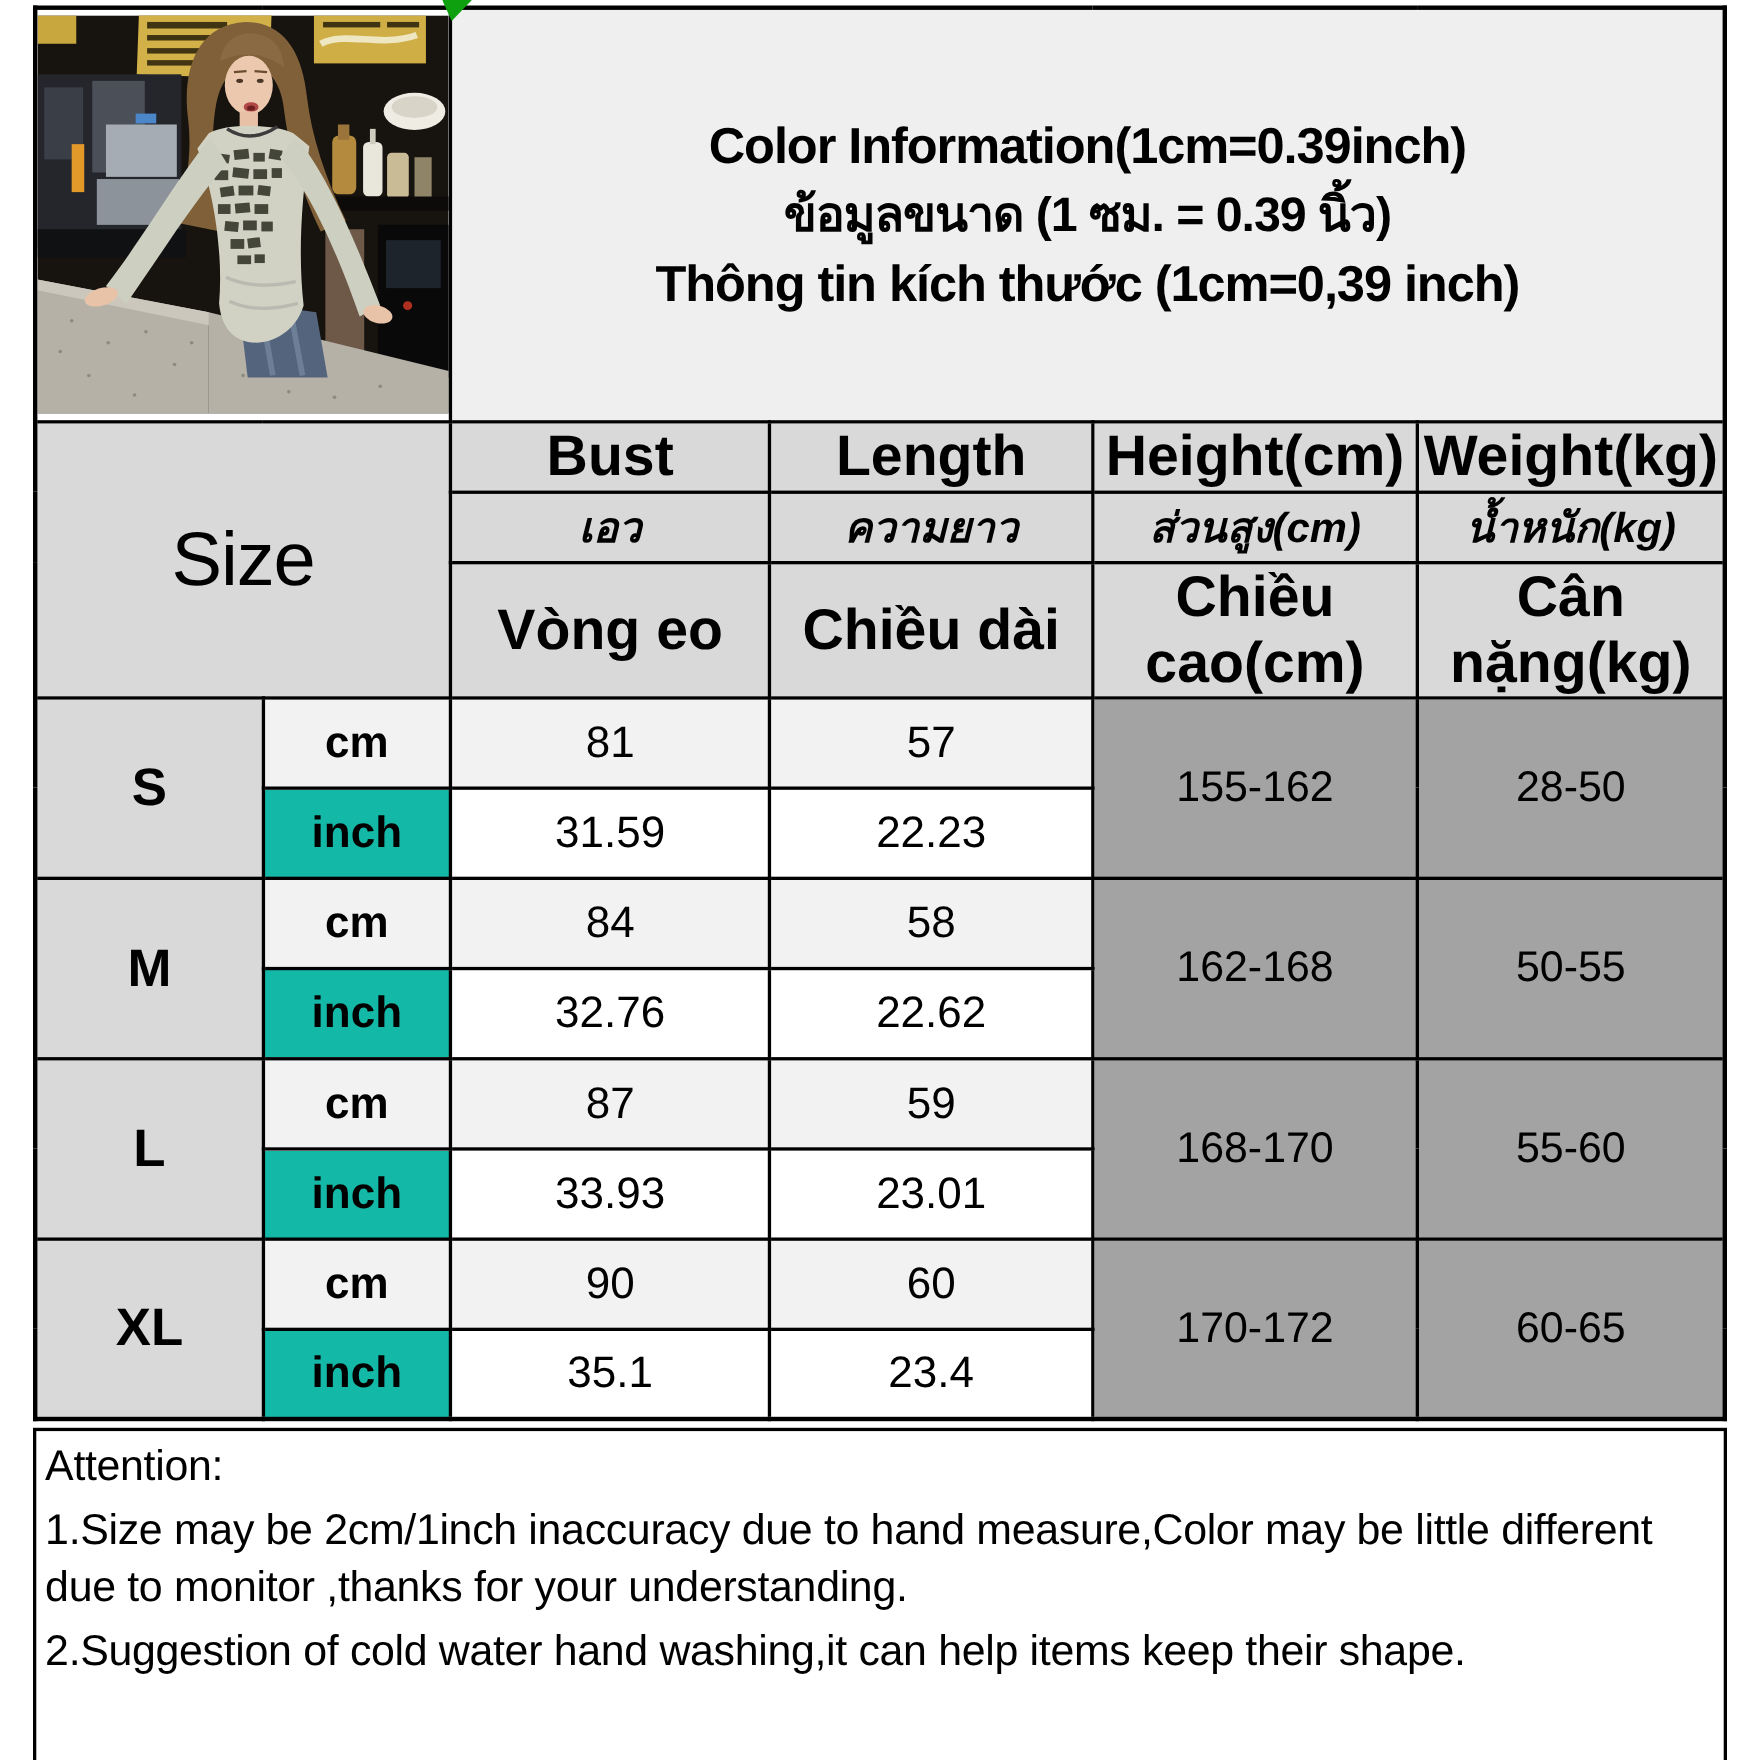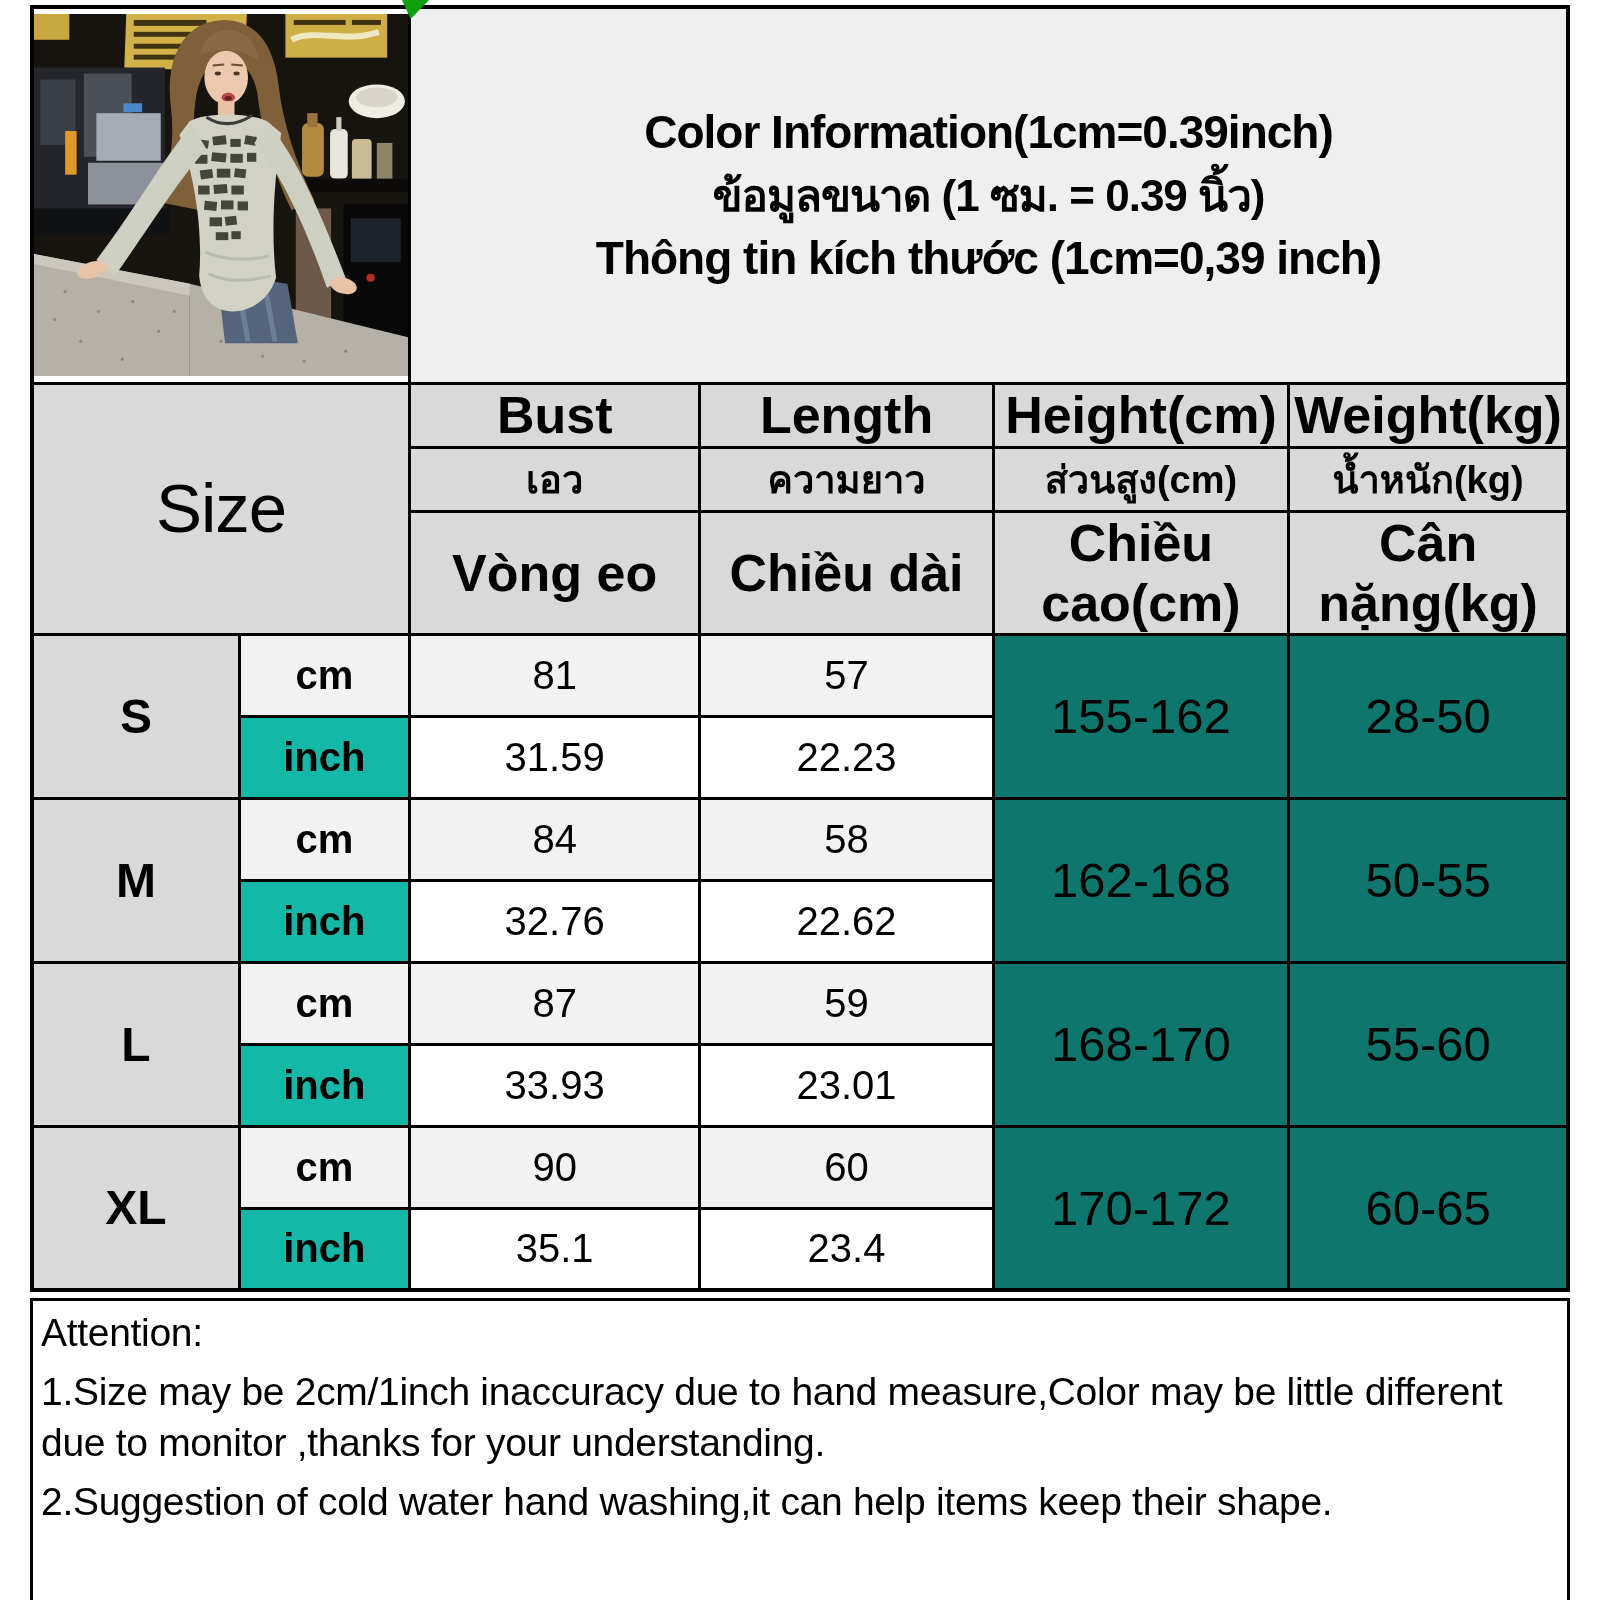--- a/index.html
+++ b/index.html
@@ -24,28 +24,28 @@
   tr.r-data{height:82px;}
 
   td.photo-cell{background:#fff;padding:7px;}
   td.photo-cell svg{display:block;width:100%;height:362px;}
 
   td.title-cell{background:#efefef;}
   .title-line{font-weight:bold;font-size:46px;line-height:63px;letter-spacing:-1px;}
   .title-line.th{font-size:44px;}
 
   td.grey-head{background:#d9d9d9;font-weight:bold;font-size:52px;}
-  td.grey-head.th{font-size:38px;}
+  td.grey-head.th{font-size:38px;font-style:italic;}
   td.size-big{background:#d9d9d9;font-weight:normal;font-size:69px;letter-spacing:-1px;}
   td.size-label{background:#d9d9d9;font-weight:bold;font-size:48px;}
   td.unit-cm{background:#f2f2f2;font-weight:bold;font-size:40px;}
   td.unit-inch{background:#14b8a6;font-weight:bold;font-size:40px;}
   td.val-cm{background:#f2f2f2;font-size:40px;}
   td.val-inch{background:#ffffff;font-size:40px;}
-  td.val-merge{background:#0f766e;font-size:49px;}
+  td.val-merge{background:#a3a3a3;font-size:39px;}
 
   .corner-fold{
     position:absolute;left:372px;top:-5px;width:27px;height:19px;
     background:#0fa00f;
     clip-path:polygon(0 0,100% 0,32% 100%);
   }
 
   .attention-box{
     margin-top:6px;border:3px solid #000;width:1540px;height:356px;
     box-sizing:border-box;background:#fff;

